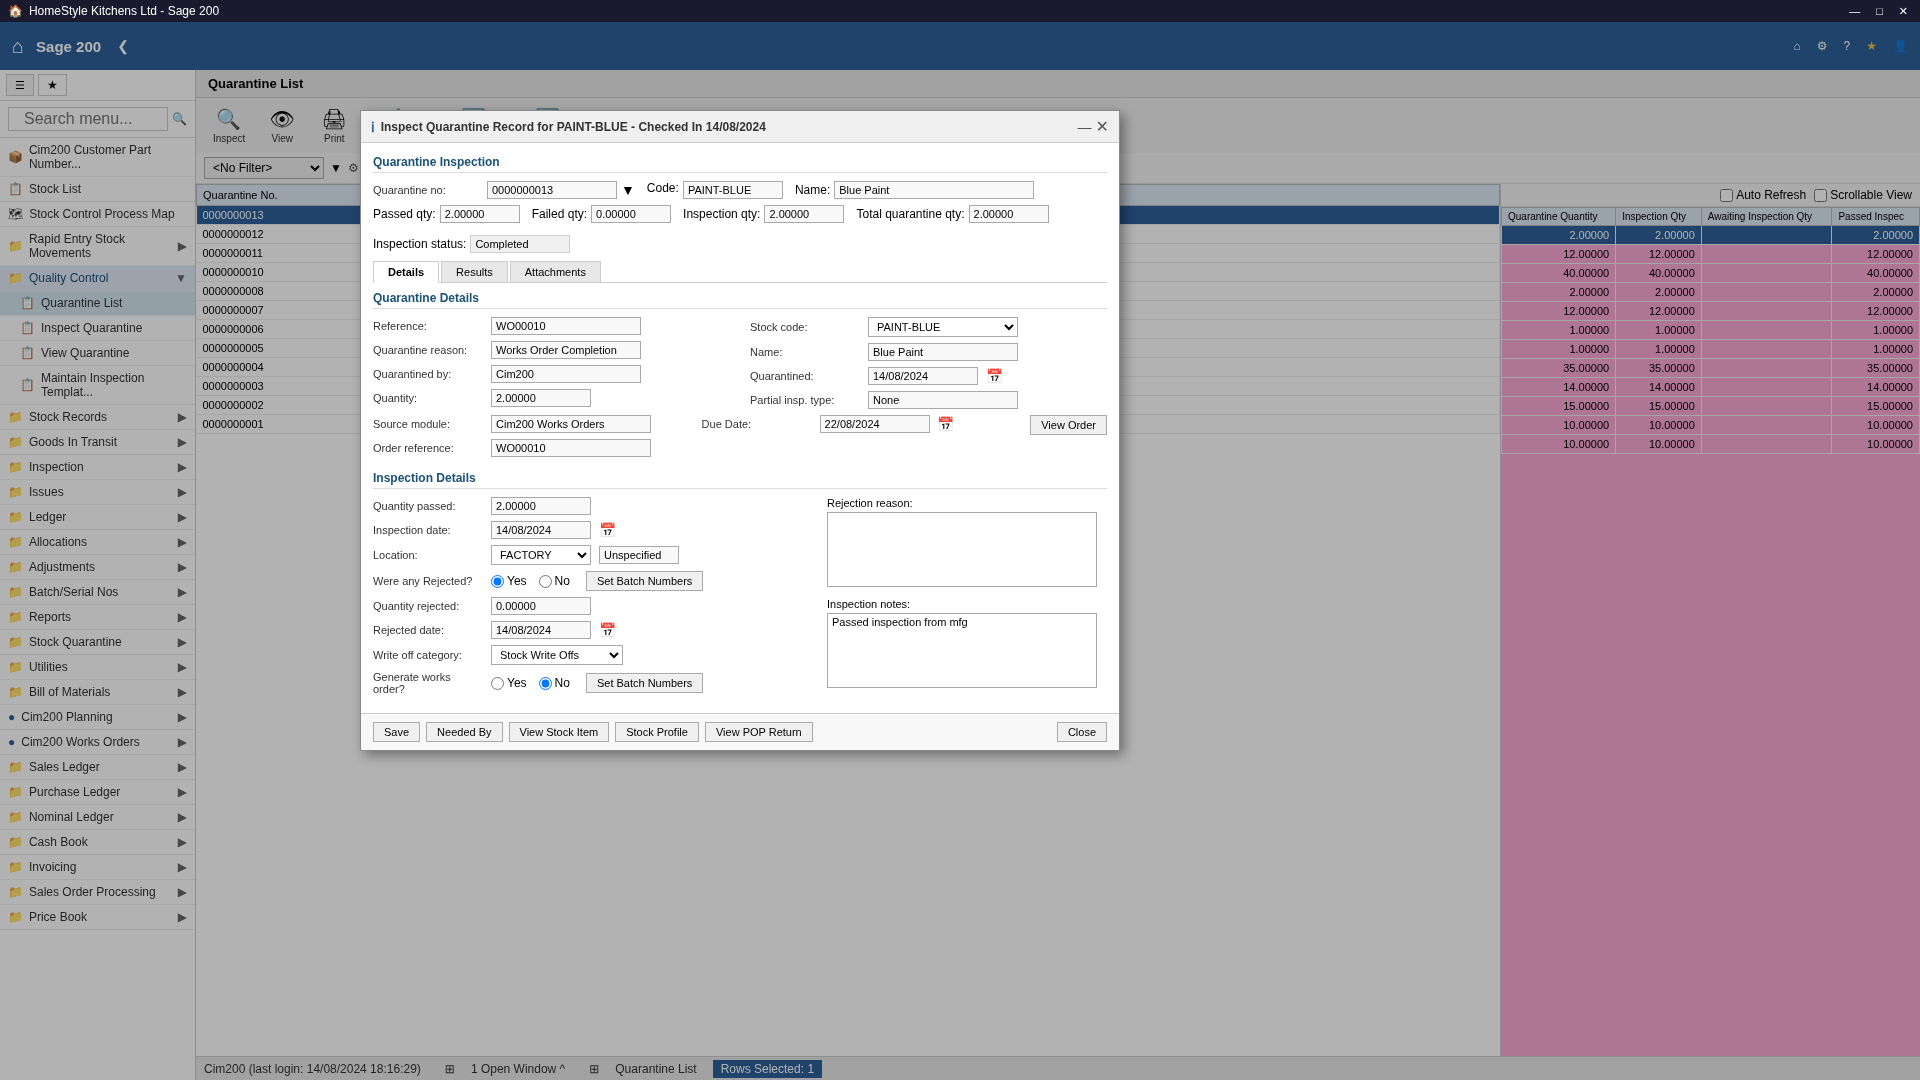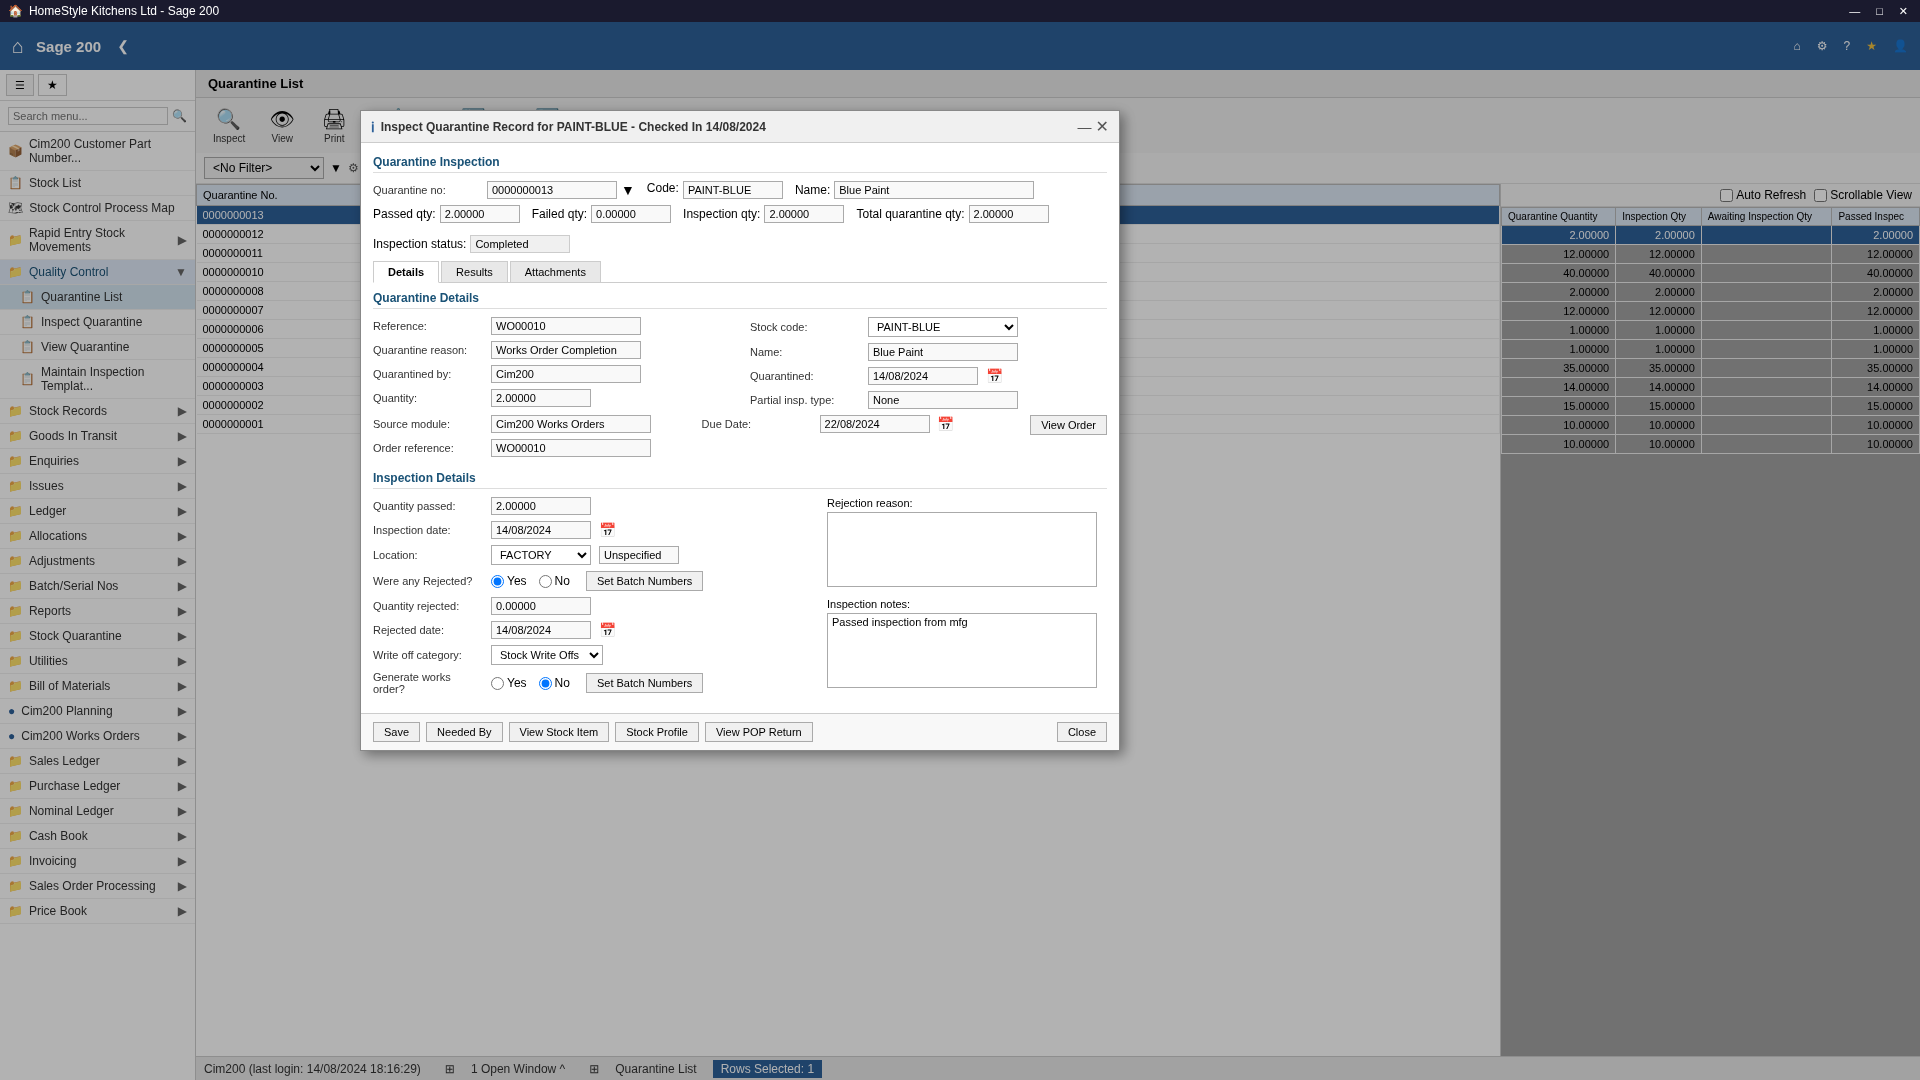--- a/index.html
+++ b/index.html
@@ -44,21 +44,21 @@
     
     .table-container { flex: 1; overflow: auto; background: white; }
     table { width: 100%; border-collapse: collapse; }
     table thead { background: #dde8f5; position: sticky; top: 0; }
     table thead th { padding: 4px 6px; text-align: left; border: 1px solid #bbb; font-weight: normal; font-size: 11px; white-space: nowrap; }
     table tbody tr { border-bottom: 1px solid #eee; }
     table tbody tr.selected { background: #2d6099; color: white; }
     table tbody td { padding: 3px 6px; border-right: 1px solid #eee; font-size: 11px; white-space: nowrap; }
 
     
-    .right-panel { width: 420px; background: #a3a3a3; border-left: 1px solid #ccc; overflow-y: auto; flex-shrink: 0; }
+    .right-panel { width: 420px; background: #f9a8d4; border-left: 1px solid #ccc; overflow-y: auto; flex-shrink: 0; }
     .right-panel-header { display: flex; justify-content: flex-end; gap: 8px; padding: 4px 8px; background: #f5f5f5; border-bottom: 1px solid #ddd; font-size: 11px; }
     .right-panel table th { background: #dde8f5; }
 
     
     .status-bar { height: 24px; background: #e8e8e8; border-top: 1px solid #ccc; display: flex; align-items: center; padding: 0 8px; gap: 16px; font-size: 11px; color: #333; }
     .rows-selected { background: #2d6099; color: white; padding: 2px 8px; }
 
     
     .modal-overlay { position: fixed; top: 22px; left: 0; right: 0; bottom: 0; background: rgba(0,0,0,0.3); z-index: 100; display: flex; align-items: center; justify-content: center; }
     .modal { background: white; border: 1px solid #888; box-shadow: 4px 4px 12px rgba(0,0,0,0.4); width: 760px; max-height: 660px; display: flex; flex-direction: column; position: absolute; top: 88px; left: 360px; }
@@ -126,21 +126,21 @@
 
   <div class="content-area">
 
     <div class="sidebar">
 
       <div style="display:flex; gap:4px; padding:4px 6px; border-bottom:1px solid #ddd;">
         <div class="nav-btn">☰</div>
         <div class="star-btn">★</div>
       </div>
       <div class="sidebar-search">
-        <input type="text" style="width: 100%; border: 1px solid rgb(204, 204, 204); padding: 2px 4px; font-size: 11px;" placeholder="Search menu...">
+        <input type="text" style="width: 100%; border: 1px solid rgb(204, 204, 204); padding: 2px 15px; font-size: 16px;" placeholder="Search menu...">
         <span style="margin-left:4px;">🔍</span>
       </div>
 
       <div class="sidebar-item">
         <span>📦</span>
         <span>Cim200 Customer Part Number...</span>
       </div>
       <div class="sidebar-item">
         <span>📋</span>
         <span>Stock List</span>
@@ -180,21 +180,21 @@
         <span>Stock Records</span>
         <span class="sidebar-expand">▶</span>
       </div>
       <div class="sidebar-item">
         <span>📁</span>
         <span>Goods In Transit</span>
         <span class="sidebar-expand">▶</span>
       </div>
       <div class="sidebar-item">
         <span>📁</span>
-        <span>Enquiries</span>
+        <span>Inspection</span>
         <span class="sidebar-expand">▶</span>
       </div>
       <div class="sidebar-item">
         <span>📁</span>
         <span>Issues</span>
         <span class="sidebar-expand">▶</span>
       </div>
       <div class="sidebar-item">
         <span>📁</span>
         <span>Ledger</span>
@@ -671,21 +671,21 @@
             <span class="form-label">Quantity rejected:</span>
             <input type="text" class="form-input" style="width: 100px;" value="0.00000">
           </div>
           <div class="form-row">
             <span class="form-label">Rejected date:</span>
             <input type="text" class="form-input" style="width: 100px;" value="14/08/2024">
             <span class="cal-btn">📅</span>
           </div>
           <div class="form-row">
             <span class="form-label">Write off category:</span>
-            <select class="form-select" style="width:112px;">
+            <select class="form-select" style="width:132px;">
               <option>Stock Write Offs</option>
             </select>
           </div>
           <div class="form-row">
             <span class="form-label">Generate works order?</span>
             <div class="radio-group">
               <label class="radio-label">
                 <input type="radio" name="generate" value="yes" style="">
                 <span>Yes</span>
               </label>

